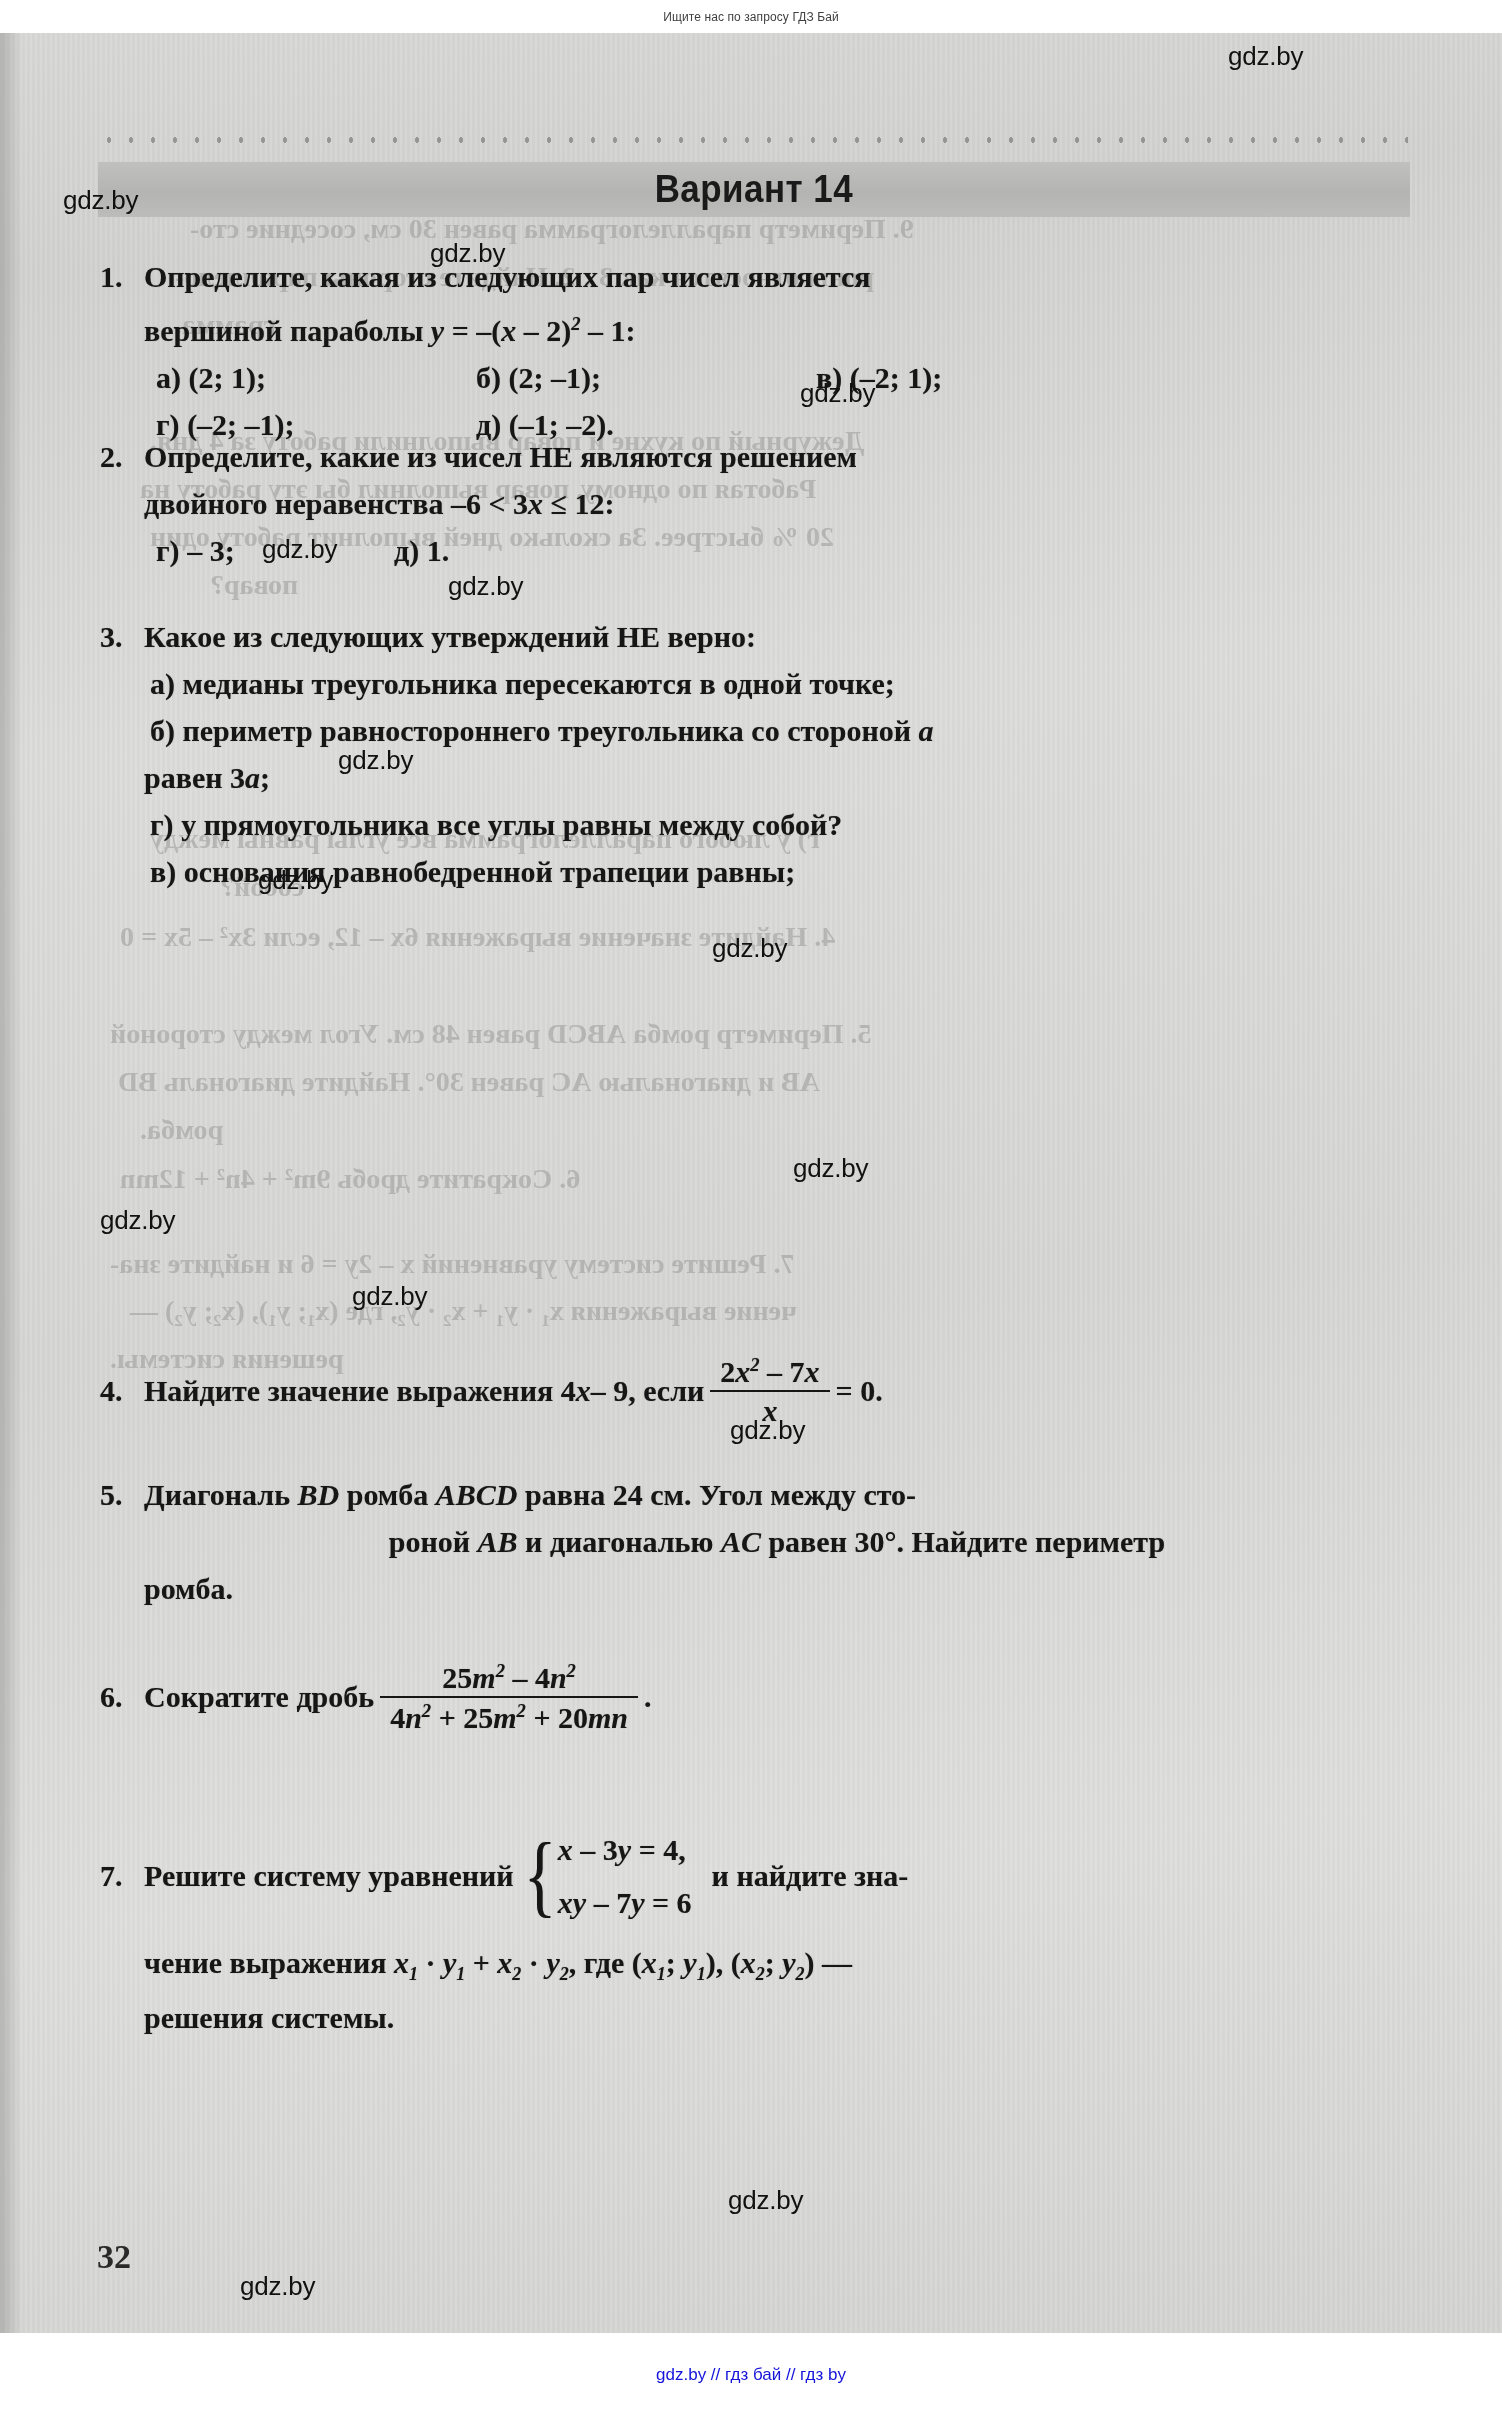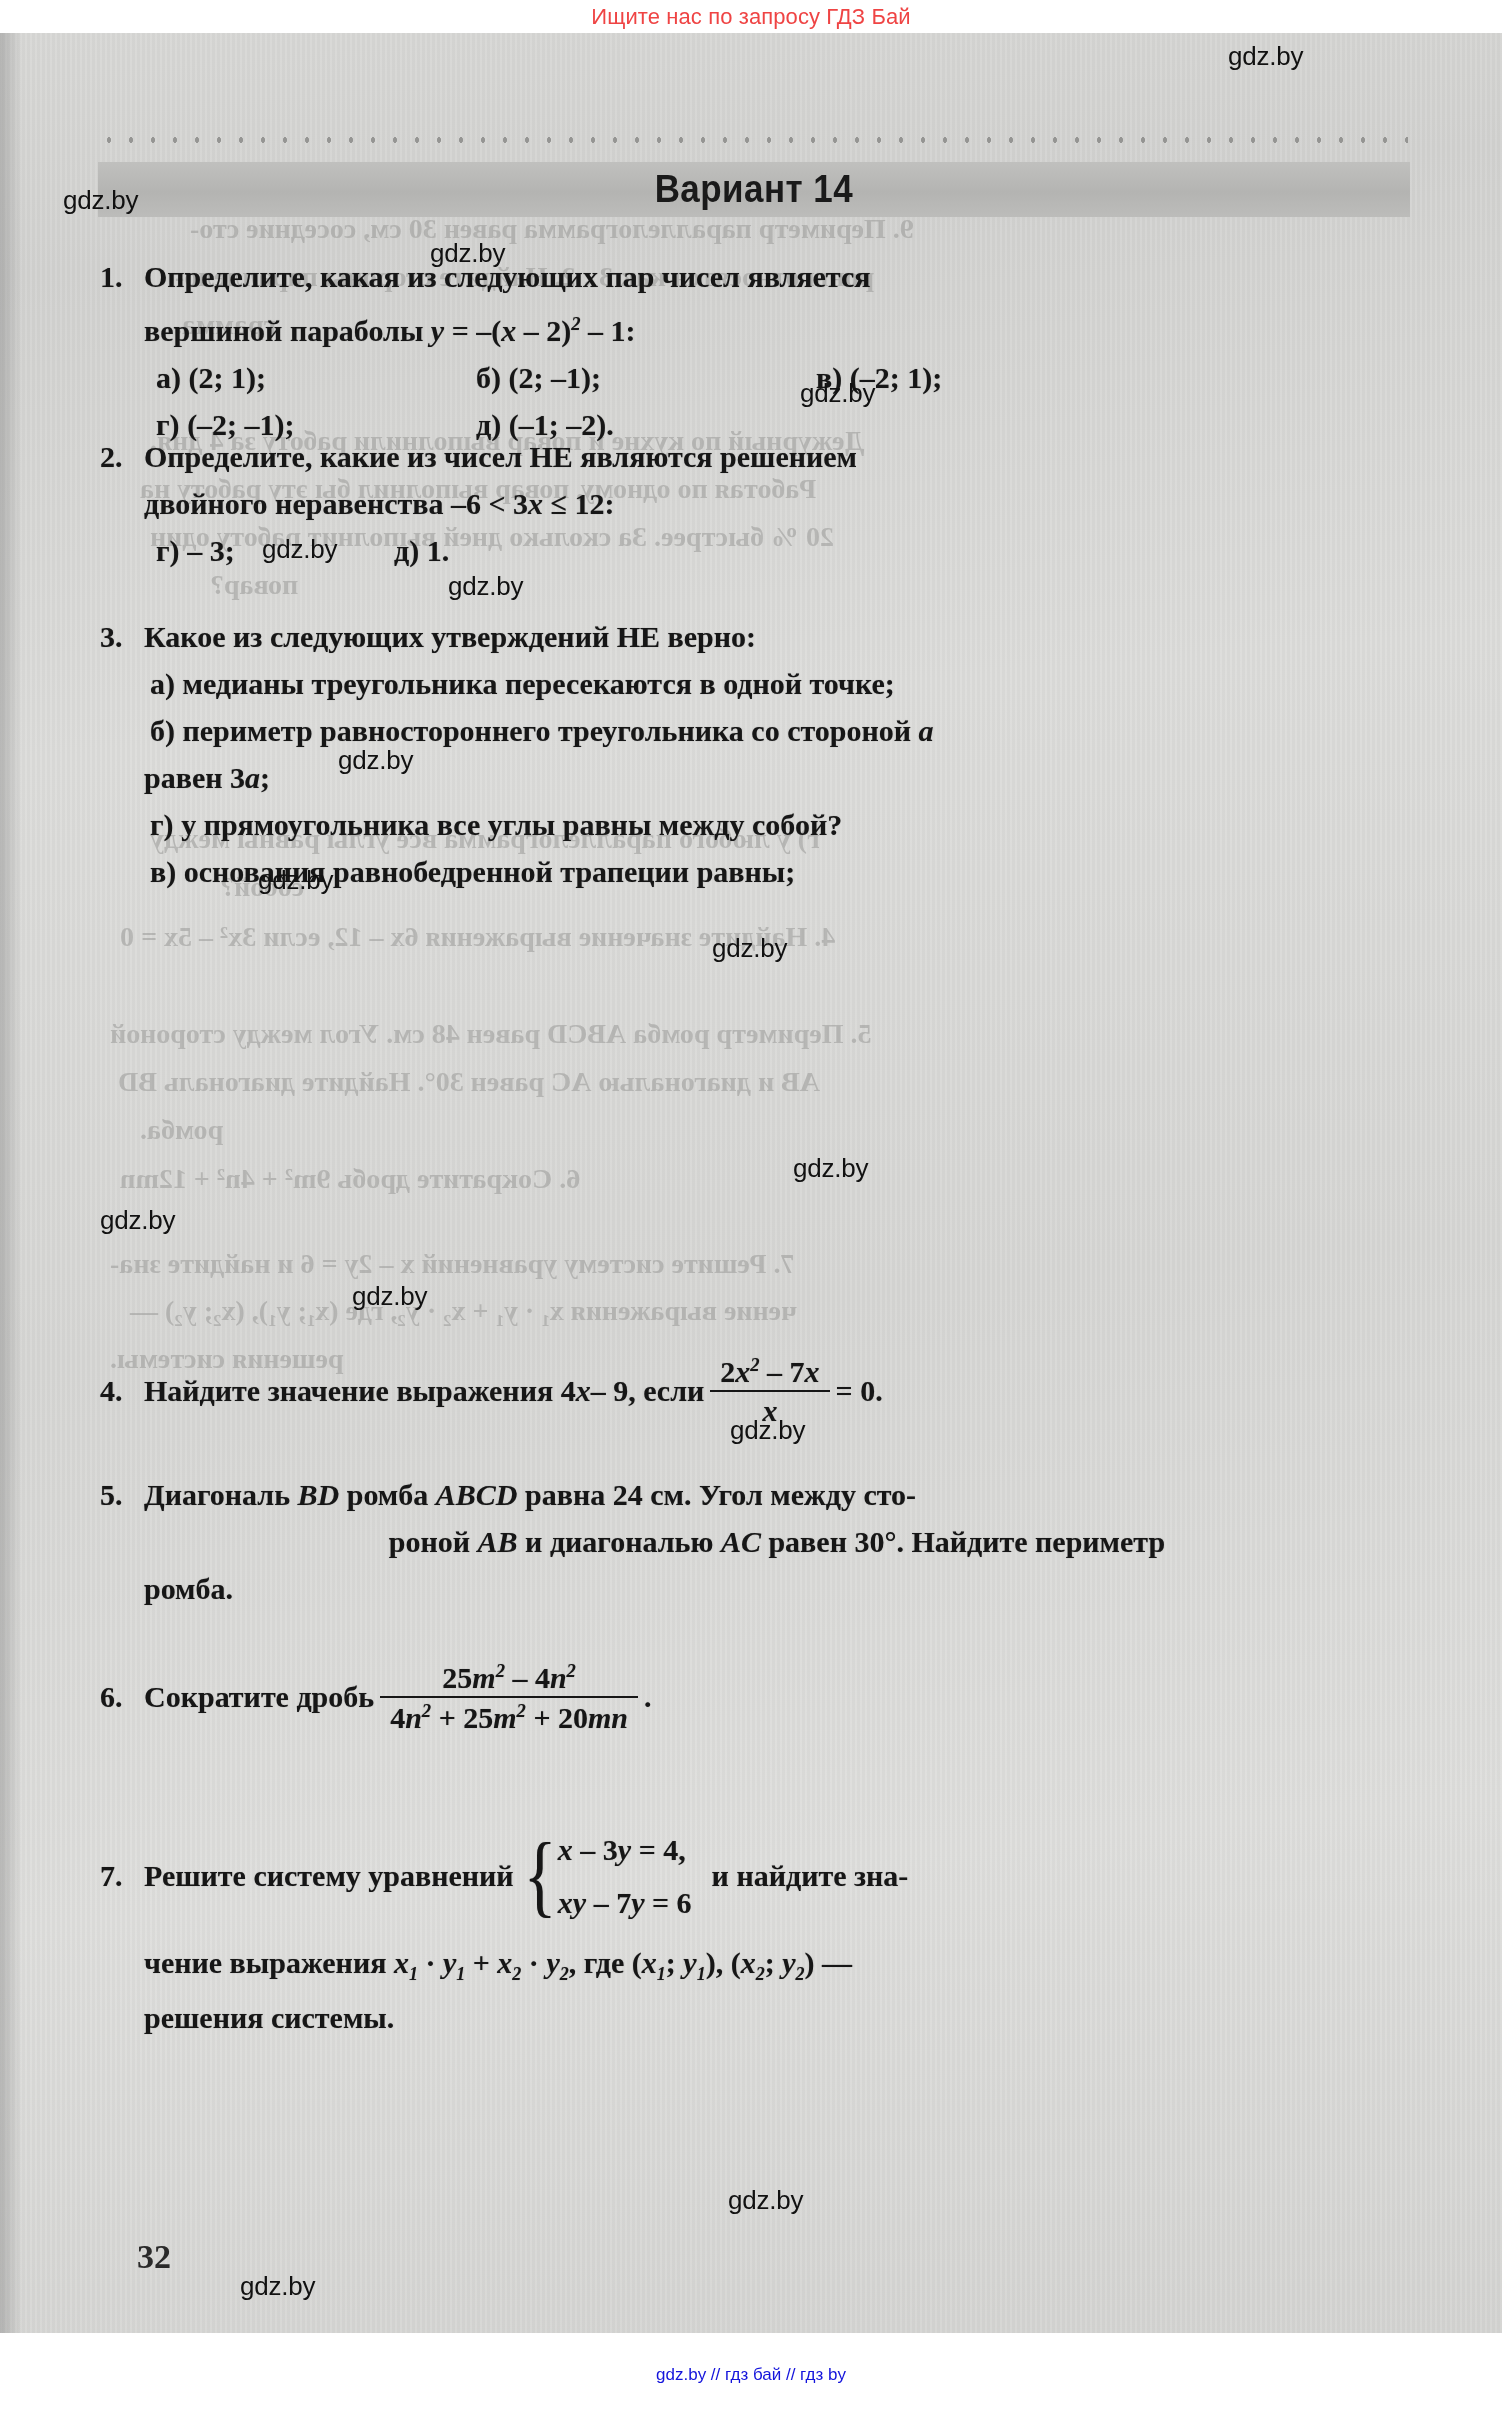--- a/index.html
+++ b/index.html
@@ -12,23 +12,23 @@
     overflow:hidden;
   }
 
   
   #top-banner {
     position:absolute; left:0; top:0; width:1502px; height:33px;
     background:#ffffff;
     display:flex; align-items:center; justify-content:center;
   }
   #top-banner .txt {
-    color:#ef4444;
+    color:#404040;
     font-family:"Liberation Sans", sans-serif;
-    font-size:22px;
+    font-size:12px;
     font-weight:400;
     letter-spacing:.1px;
   }
 
   
   #sheet {
     position:absolute; left:0; top:33px; width:1502px; height:2300px;
     background:
       linear-gradient(175deg,#d8d8d6 0%,#d2d2d0 10%,#dcdcda 30%,#d6d6d4 55%,#dededc 78%,#d4d4d2 100%);
     overflow:hidden;
@@ -137,21 +137,21 @@
     color:#111111;
     font-weight:400;
     white-space:nowrap;
     letter-spacing:-.2px;
   }
 
   
   #page-number {
     position:absolute; left:97px; top:2205px;
     font-family:"Liberation Serif", serif;
-    font-size:34px; font-weight:700; color:#2a2a2a;margin-left:40px;
+    font-size:34px; font-weight:700; color:#2a2a2a;
   }
 
   
   #bottom-footer {
     position:absolute; left:0; top:2333px; width:1502px; height:83px;
     background:#ffffff;
     display:flex; align-items:center; justify-content:center;
   }
   #bottom-footer .txt {
     color:#1414dc;

